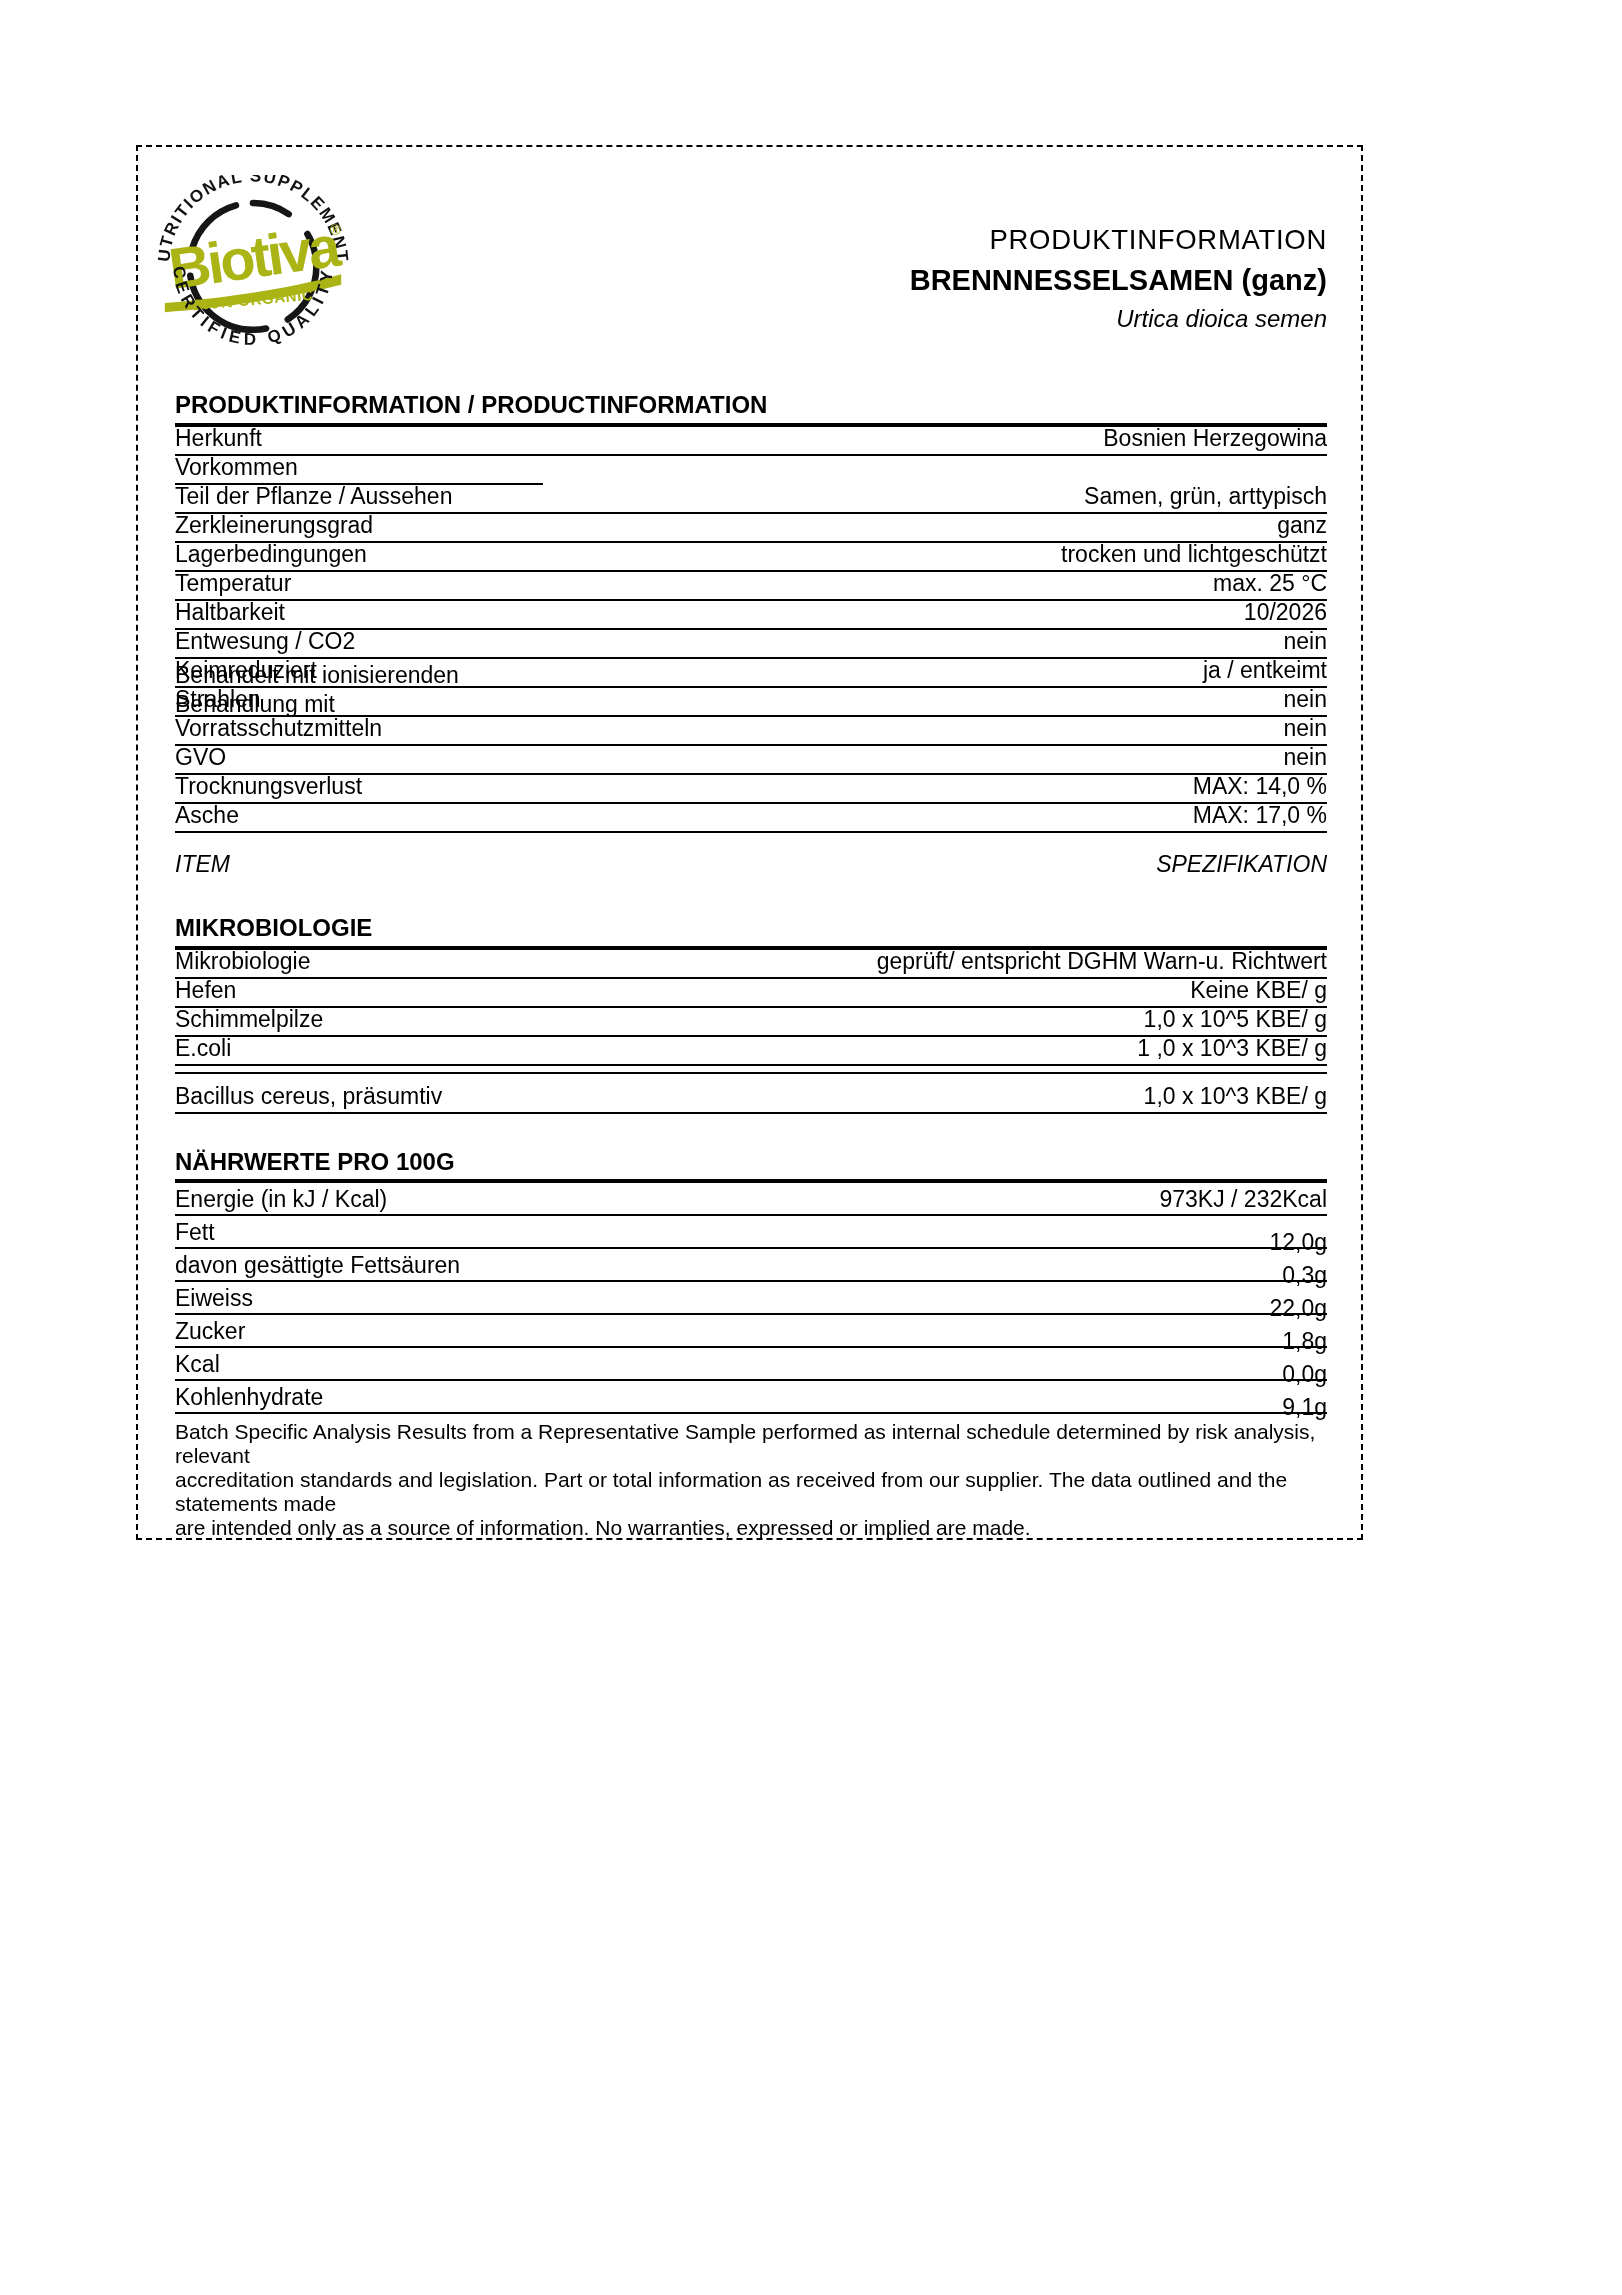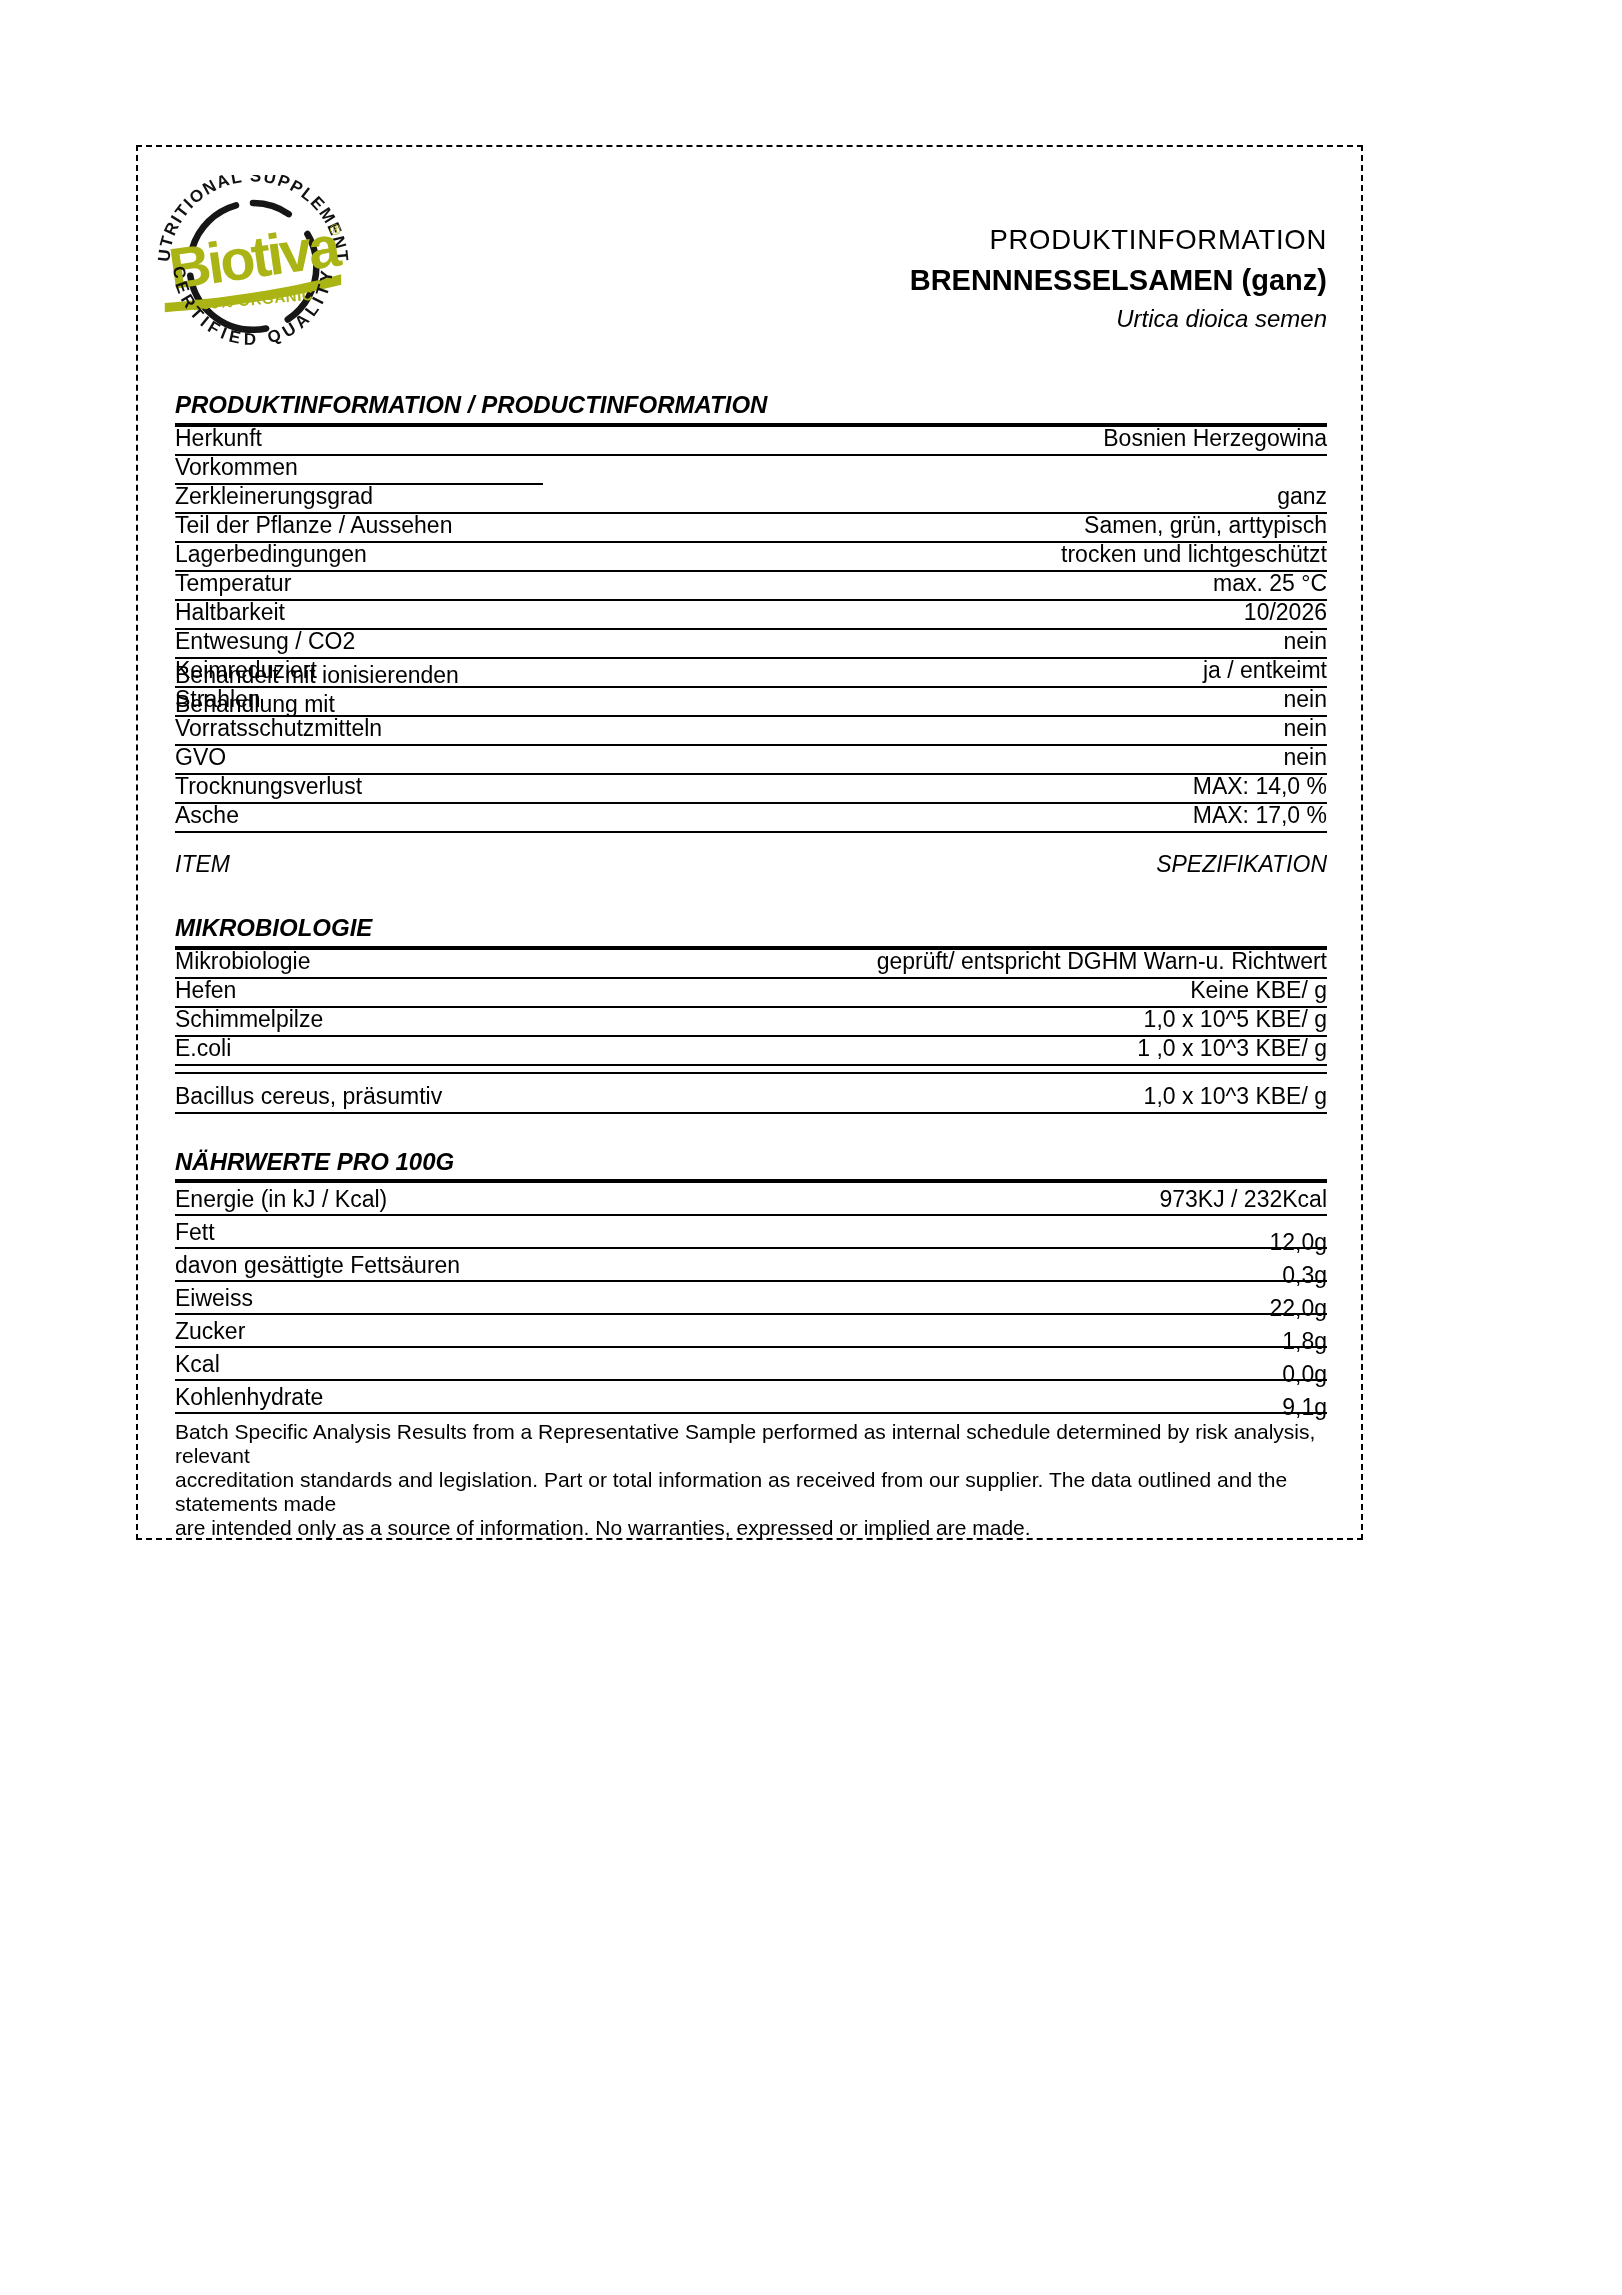--- a/index.html
+++ b/index.html
@@ -16,21 +16,21 @@
 
   
   .header { position:absolute; top:77px; right:34px; text-align:right; }
   .header .doc-type  { font-size:27.5px; font-weight:400; letter-spacing:0.7px; }
   .header .product   { font-size:29px; font-weight:bold; margin-top:7.9px; }
   .header .botanical { font-size:24px; font-style:italic; margin-top:7.9px; }
 
   
   .content { position:absolute; left:37px; right:34px; top:243px; }
 
-  .sec-head { font-size:24px; font-weight:bold; line-height:29px; margin-bottom:3.9px;font-style:italic; }
+  .sec-head { font-size:24px; font-weight:bold; line-height:29px; margin-bottom:3.9px; }
 
   .row, .rule-row { display:flex; }
   .lc { width:368px; }
   .vc { flex:1; }
   .rule-row .lc, .rule-row .vc { border-bottom:4.6px solid #000; height:0; }
 
   .rows .row { height:29px; }
   .cell { border-bottom:2px solid #000; display:flex; align-items:flex-end;
           padding-bottom:3.3px; font-size:23px; line-height:1.05; }
   .vc.cell { justify-content:flex-end; text-align:right; }
@@ -101,27 +101,27 @@
             <div class="row">
               <div class="lc cell">Herkunft</div>
               <div class="vc cell">Bosnien Herzegowina</div>
             </div>
 
             <div class="row">
               <div class="lc cell">Vorkommen</div>
             </div>
 
             <div class="row">
+              <div class="lc cell">Teil der Pflanze / Aussehen</div>
+              <div class="vc cell">Samen, grün, arttypisch</div>
+            </div>
+
+            <div class="row">
               <div class="lc cell">Zerkleinerungsgrad</div>
               <div class="vc cell">ganz</div>
-            </div>
-
-            <div class="row">
-              <div class="lc cell">Teil der Pflanze / Aussehen</div>
-              <div class="vc cell">Samen, grün, arttypisch</div>
             </div>
 
 
             <div class="row">
               <div class="lc cell">Lagerbedingungen</div>
               <div class="vc cell">trocken und lichtgeschützt</div>
             </div>
 
             <div class="row">
               <div class="lc cell">Temperatur</div>

